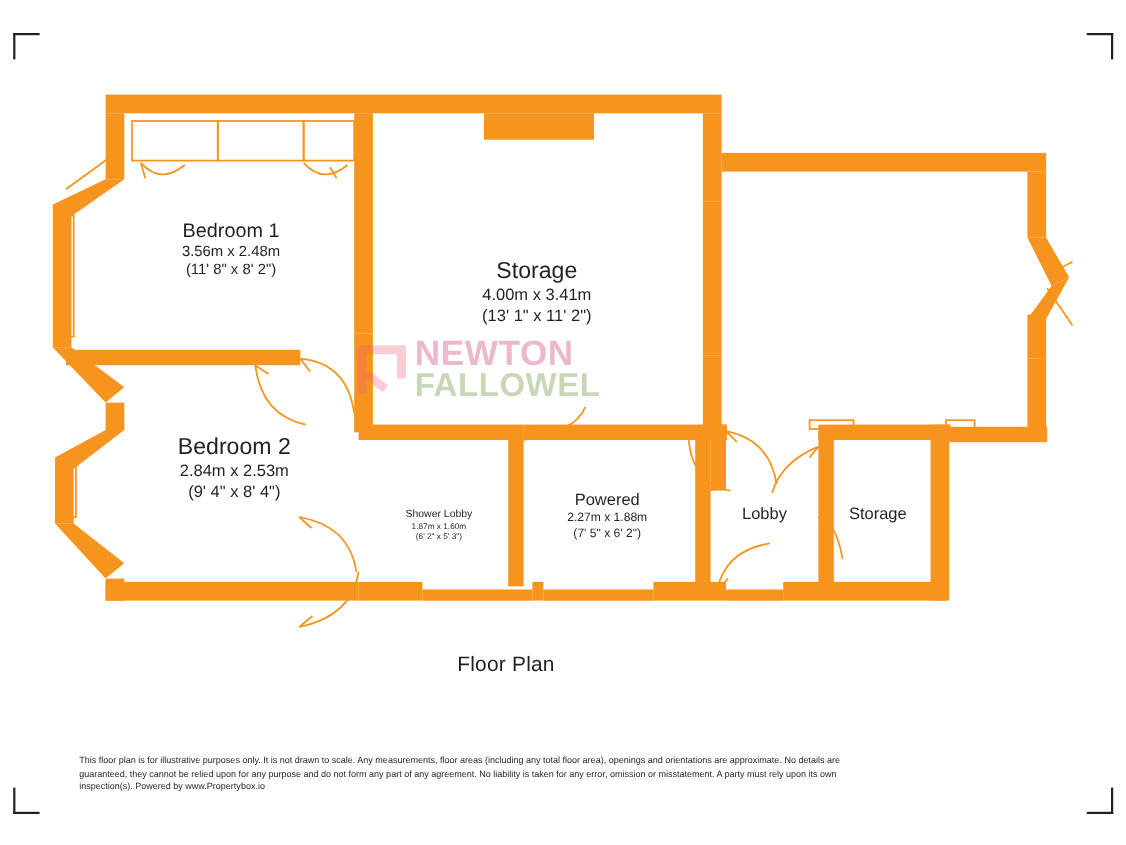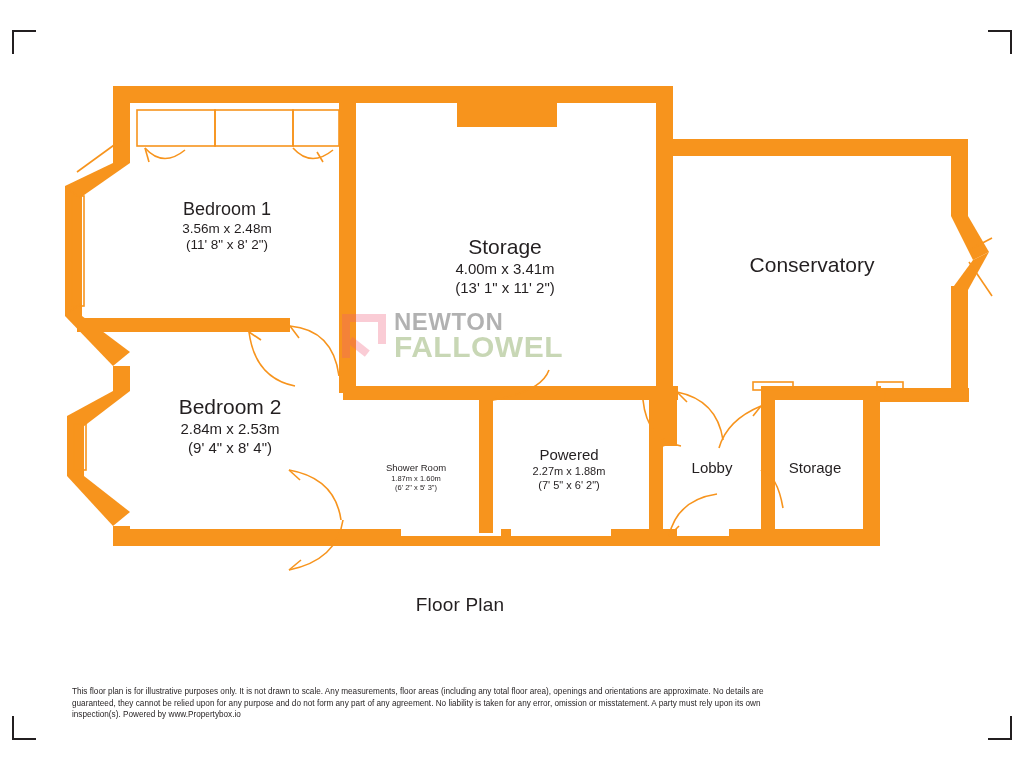--- a/index.html
+++ b/index.html
@@ -32,21 +32,21 @@
     border-width: 0;
   }
   .crop.tl { left: 12px;  top: 30px;  border-left-width: 2px; border-top-width: 2px; }
   .crop.tr { right: 12px; top: 30px;  border-right-width: 2px; border-top-width: 2px; }
   .crop.bl { left: 12px;  bottom: 28px; border-left-width: 2px; border-bottom-width: 2px; }
   .crop.br { right: 12px; bottom: 28px; border-right-width: 2px; border-bottom-width: 2px; }
 
   
   #plan {
     position: absolute;
-    left: 17px; top: 0;
+    left: 0; top: 0;
     width: 912px;
     height: 640px;
   }
   #plan svg { display: block; }
 
   .room-label {
     position: absolute;
     text-align: center;
     line-height: 1.25;
     white-space: nowrap;
@@ -107,23 +107,23 @@
   }
   #watermark .wm-mark i.a { left: 0;  top: 0;  width: 44px; height: 8px; }
   #watermark .wm-mark i.b { left: 0;  top: 0;  width: 8px;  height: 44px; }
   #watermark .wm-mark i.c { left: 36px; top: 0; width: 8px; height: 30px; }
   #watermark .wm-mark i.d { left: 8px; top: 22px; width: 22px; height: 8px; transform: rotate(38deg); transform-origin: left center;}
   #watermark .wm-text {
     font-family: "Liberation Sans", sans-serif;
     line-height: .92;
   }
   #watermark .wm-l1 {
-    font-size: 24px;
+    font-size: 32px;
     font-weight: bold;
-    color: #000000;
+    color: #be185d;
     letter-spacing: .5px;
   }
   #watermark .wm-l2 {
     font-size: 30px;
     font-weight: bold;
     color: #4d7c0f;
     letter-spacing: .5px;
   }
 
   #disclaimer {
@@ -274,26 +274,23 @@
       <span class="rdim">2.84m x 2.53m</span>
       <span class="rimp">(9' 4" x 8' 4")</span>
     </div>
 
     <div class="room-label lbl-lg" style="left:372px; top:234px; width:232px;">
       <span class="rname">Storage</span>
       <span class="rdim">4.00m x 3.41m</span>
       <span class="rimp">(13' 1" x 11' 2")</span>
     </div>
 
-    <div class="room-label lbl-lg" style="left:680px; top:252px; width:230px;">
-      <span class="rname">Conservatory</span>
-    </div>
 
     <div class="room-label lbl-xs" style="left:340px; top:462px; width:118px;">
-      <span class="rname">Shower Room</span>
+      <span class="rname">Shower Lobby</span>
       <span class="rdim">1.87m x 1.60m</span>
       <span class="rimp">(6' 2" x 5' 3")</span>
     </div>
 
     <div class="room-label lbl-sm" style="left:474px; top:446px; width:156px;">
       <span class="rname">Powered</span>
       <span class="rdim">2.27m x 1.88m</span>
       <span class="rimp">(7' 5" x 6' 2")</span>
     </div>
 

